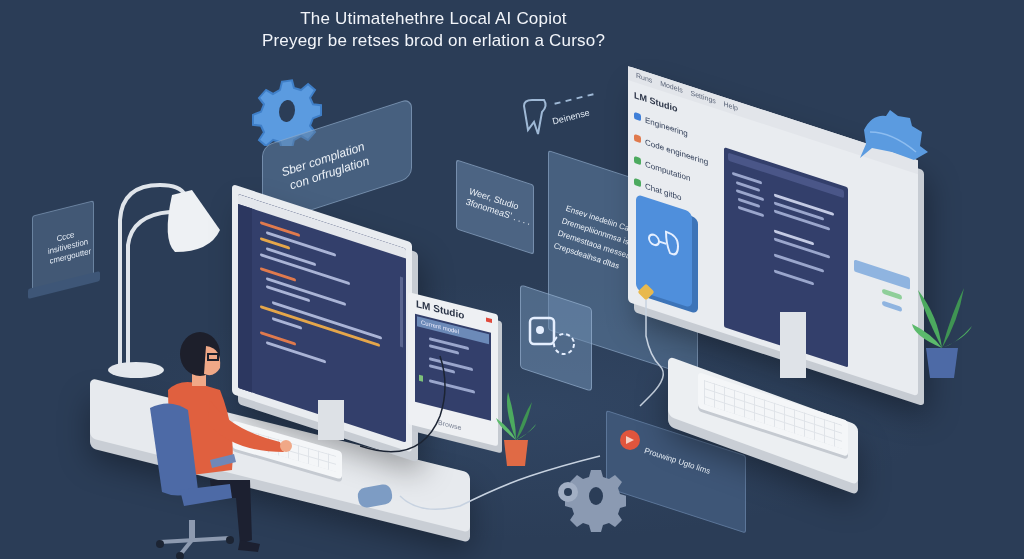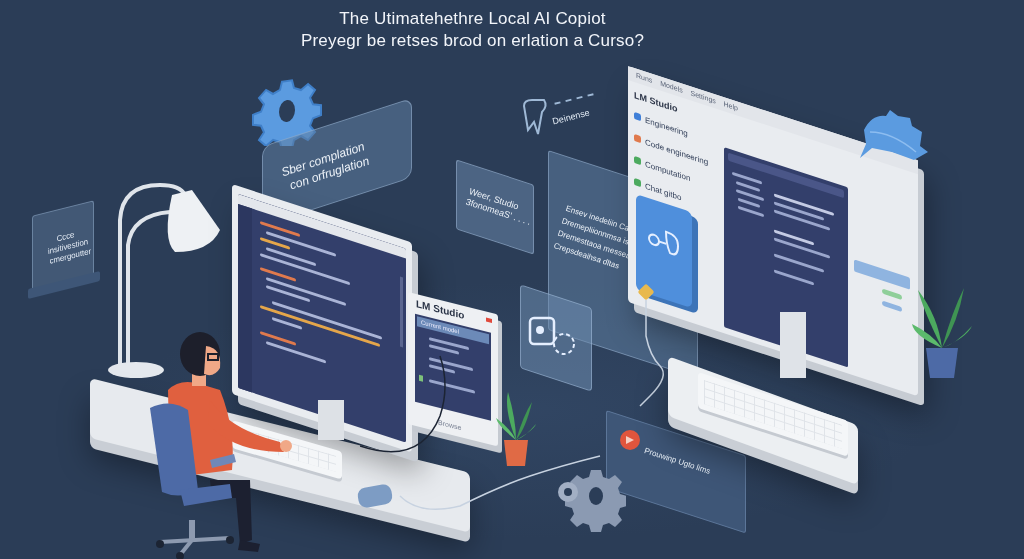--- a/index.html
+++ b/index.html
@@ -10,21 +10,20 @@
     position: relative;
     color: #e8eef6;
   }
   .abs { position: absolute; }
 
   
   .title {
     position: absolute; left: 0; top: 8px; width: 867px;
     text-align: center; color: #f2f5fa; font-size: 17px; line-height: 22px;
     letter-spacing: 0.2px;
-    margin-left: 39px;
   }
   .title div { white-space: nowrap; }
   .title .l2 { }
 
   
   .floor-glow {
     position: absolute; left: 120px; top: 280px; width: 820px; height: 260px;
     background: radial-gradient(ellipse at center, rgba(60,85,120,0.35), rgba(43,61,87,0) 70%);
   }
 

